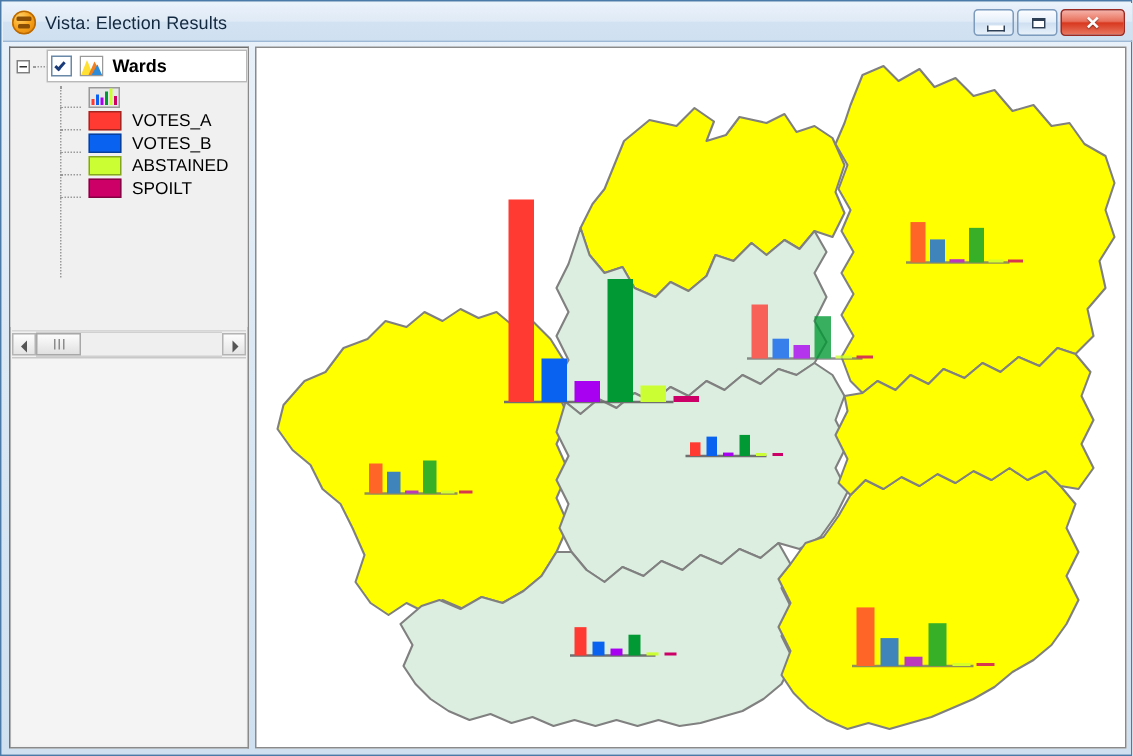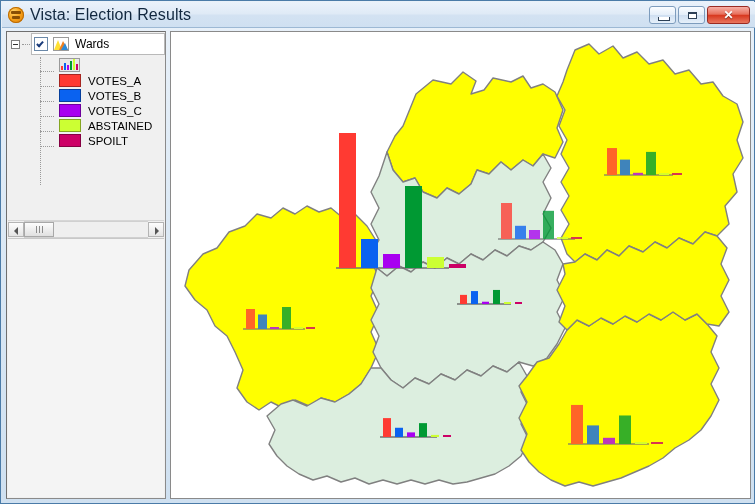--- a/index.html
+++ b/index.html
@@ -36,21 +36,21 @@
   }
   #app-icon::before {
     content: ""; position: absolute; left: 3px; top: 4px;
     width: 10px; height: 3px; background: #8a4f04; border-radius: 1px;
   }
   #app-icon::after {
     content: ""; position: absolute; left: 4px; top: 9px;
     width: 8px; height: 3px; background: #8a4f04; border-radius: 1px;
   }
   #title-text {
-    font-size: 16px; color: #12283f; letter-spacing: .1px;
+    font-size: 12px; color: #12283f; letter-spacing: .1px;
     white-space: nowrap; flex: 1 1 auto;
   }
   #win-buttons {
     display: flex; align-items: center; gap: 2px;
     margin-right: 5px; flex: none;
   }
   .winbtn {
     width: 27px; height: 18px; box-sizing: border-box;
     border: 1px solid #7d9cbd; border-radius: 3px;
     background: linear-gradient(to bottom, #fbfdff 0%, #e4eef9 48%, #cfdff1 52%, #e6f0fa 100%);
@@ -112,21 +112,21 @@
   .checkbox::after {
     content: ""; position: absolute; left: 3px; top: 2px;
     width: 4px; height: 7px; box-sizing: border-box;
     border: 2px solid #1a3b7a; border-top: none; border-left: none;
     transform: rotate(42deg);
   }
   .layer-icon {
     width: 16px; height: 14px; flex: none; margin-right: 6px; position: relative;
   }
   .layer-name {
-    font-size: 12px; font-weight: normal; color: #000; white-space: nowrap;
+    font-size: 12px; font-weight: bold; color: #000; white-space: nowrap;
   }
   .highlight-box {
     position: absolute; left: 24px; top: 1px;
     width: 134px; height: 22px;
     border: 1px solid #b9b9b9; background: #fff;
     box-sizing: border-box;
   }
   .tree-rows { position: absolute; left: 0; top: 25px; right: 0; }
   .vline {
     position: absolute; left: 33px; top: 0; width: 0; height: 128px;
@@ -262,25 +262,20 @@
           <span class="swatch" style="background:#FF3A32"></span>
           <span class="swatch-label">VOTES_A</span>
         </div>
 
         <div class="tree-row">
           <span class="stub"></span>
           <span class="swatch" style="background:#0A62F0"></span>
           <span class="swatch-label">VOTES_B</span>
         </div>
 
-        <div class="tree-row">
-          <span class="stub"></span>
-          <span class="swatch" style="background:#A800F0"></span>
-          <span class="swatch-label">VOTES_C</span>
-        </div>
 
 
         <div class="tree-row">
           <span class="stub"></span>
           <span class="swatch" style="background:#CCFF33"></span>
           <span class="swatch-label">ABSTAINED</span>
         </div>
 
         <div class="tree-row">
           <span class="stub"></span>

